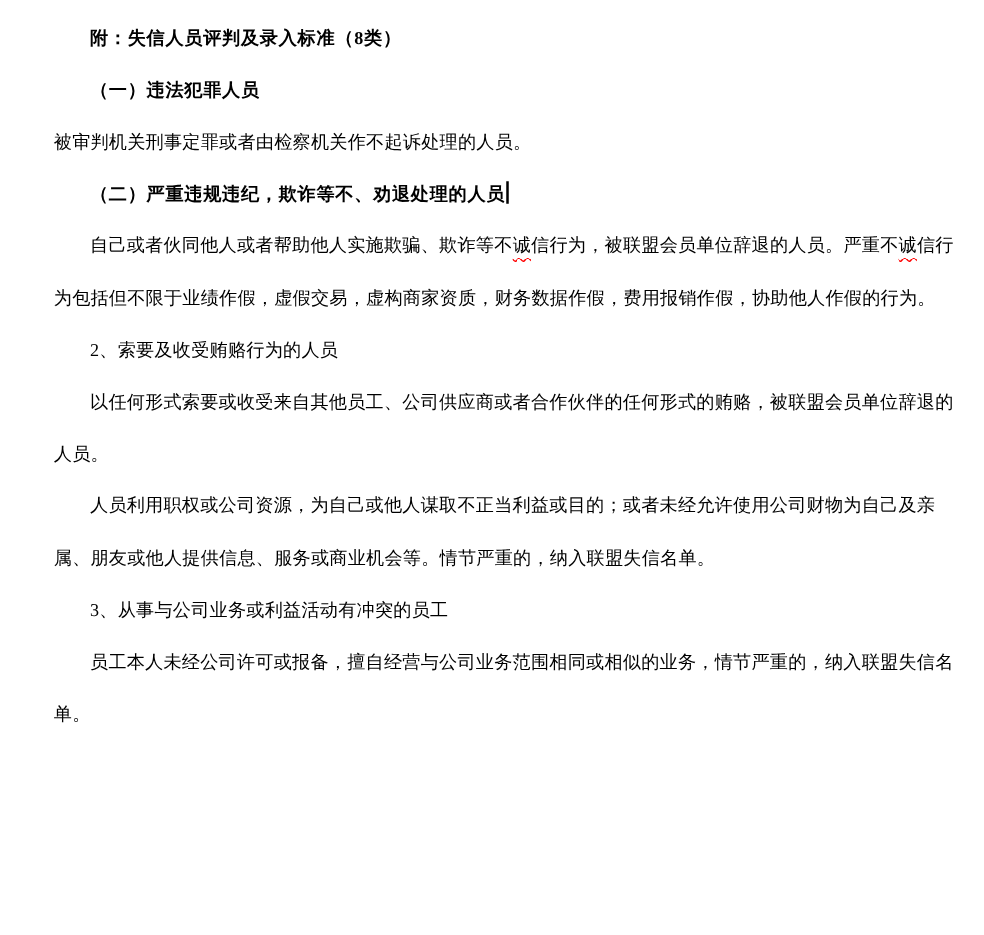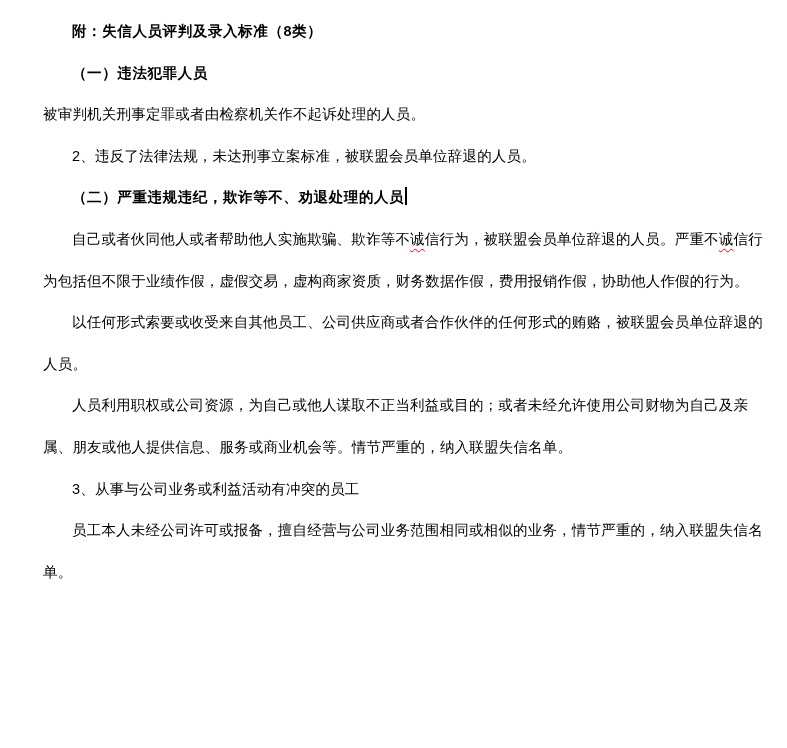--- a/index.html
+++ b/index.html
@@ -11,21 +11,21 @@
     width: 787px;
     height: 748px;
     overflow: hidden;
   }
   .page {
     box-sizing: border-box;
     width: 787px;
     height: 748px;
     padding: 11px 40px 0 43px;
     background: #ffffff;
-    font-family: Liberation Sans, sans-serif;
+    font-family: Liberation Serif, serif;
     color: #000000;
   }
   .line {
     font-size: 14.5px;
     line-height: 41.6px;
     height: 41.6px;
     white-space: nowrap;
     font-weight: 400;
     letter-spacing: 0.2px;
   }
@@ -54,24 +54,24 @@
   }
 </style>
 </head>
 <body>
 
 <div class="page">
   <div id="doc-lines">
       <div class="line bold indent"><span class="">附：失信人员评判及录入标准（8类）</span></div>
       <div class="line bold indent"><span class="">（一）违法犯罪人员</span></div>
       <div class="line"><span class="">被审判机关刑事定罪或者由检察机关作不起诉处理的人员。</span></div>
-      <div class="line indent"><span class="">2、违反了法律法规，未达刑事立案标准，被联盟会员单位辞退的人员。</span></div>
       <div class="line bold indent"><span class="">（二）严重违规违纪，欺诈等不、劝退处理的人员</span><span class="caret"></span></div>
       <div class="line indent"><span class="">自己或者伙同他人或者帮助他人实施欺骗、欺诈等不</span><span class="err">诚</span><span class="">信行为，被联盟会员单位辞退的人员。严重不</span><span class="err">诚</span><span class="">信行</span></div>
       <div class="line"><span class="">为包括但不限于业绩作假，虚假交易，虚构商家资质，财务数据作假，费用报销作假，协助他人作假的行为。</span></div>
+      <div class="line indent"><span class="">2、索要及收受贿赂行为的人员</span></div>
       <div class="line indent"><span class="">以任何形式索要或收受来自其他员工、公司供应商或者合作伙伴的任何形式的贿赂，被联盟会员单位辞退的</span></div>
       <div class="line"><span class="">人员。</span></div>
       <div class="line indent"><span class="">人员利用职权或公司资源，为自己或他人谋取不正当利益或目的；或者未经允许使用公司财物为自己及亲</span></div>
       <div class="line"><span class="">属、朋友或他人提供信息、服务或商业机会等。情节严重的，纳入联盟失信名单。</span></div>
       <div class="line indent"><span class="">3、从事与公司业务或利益活动有冲突的员工</span></div>
       <div class="line indent"><span class="">员工本人未经公司许可或报备，擅自经营与公司业务范围相同或相似的业务，情节严重的，纳入联盟失信名</span></div>
       <div class="line"><span class="">单。</span></div>
     </div>
 </div>
 

